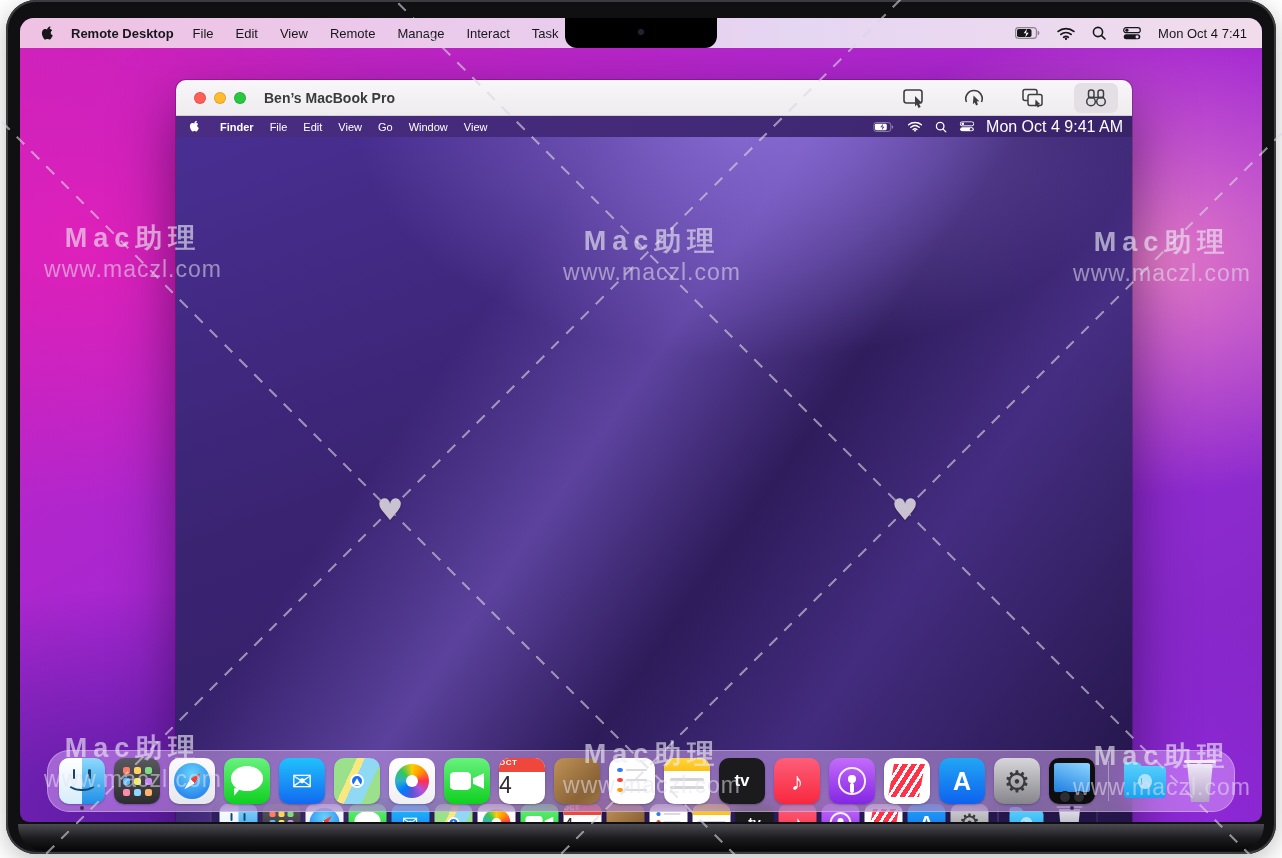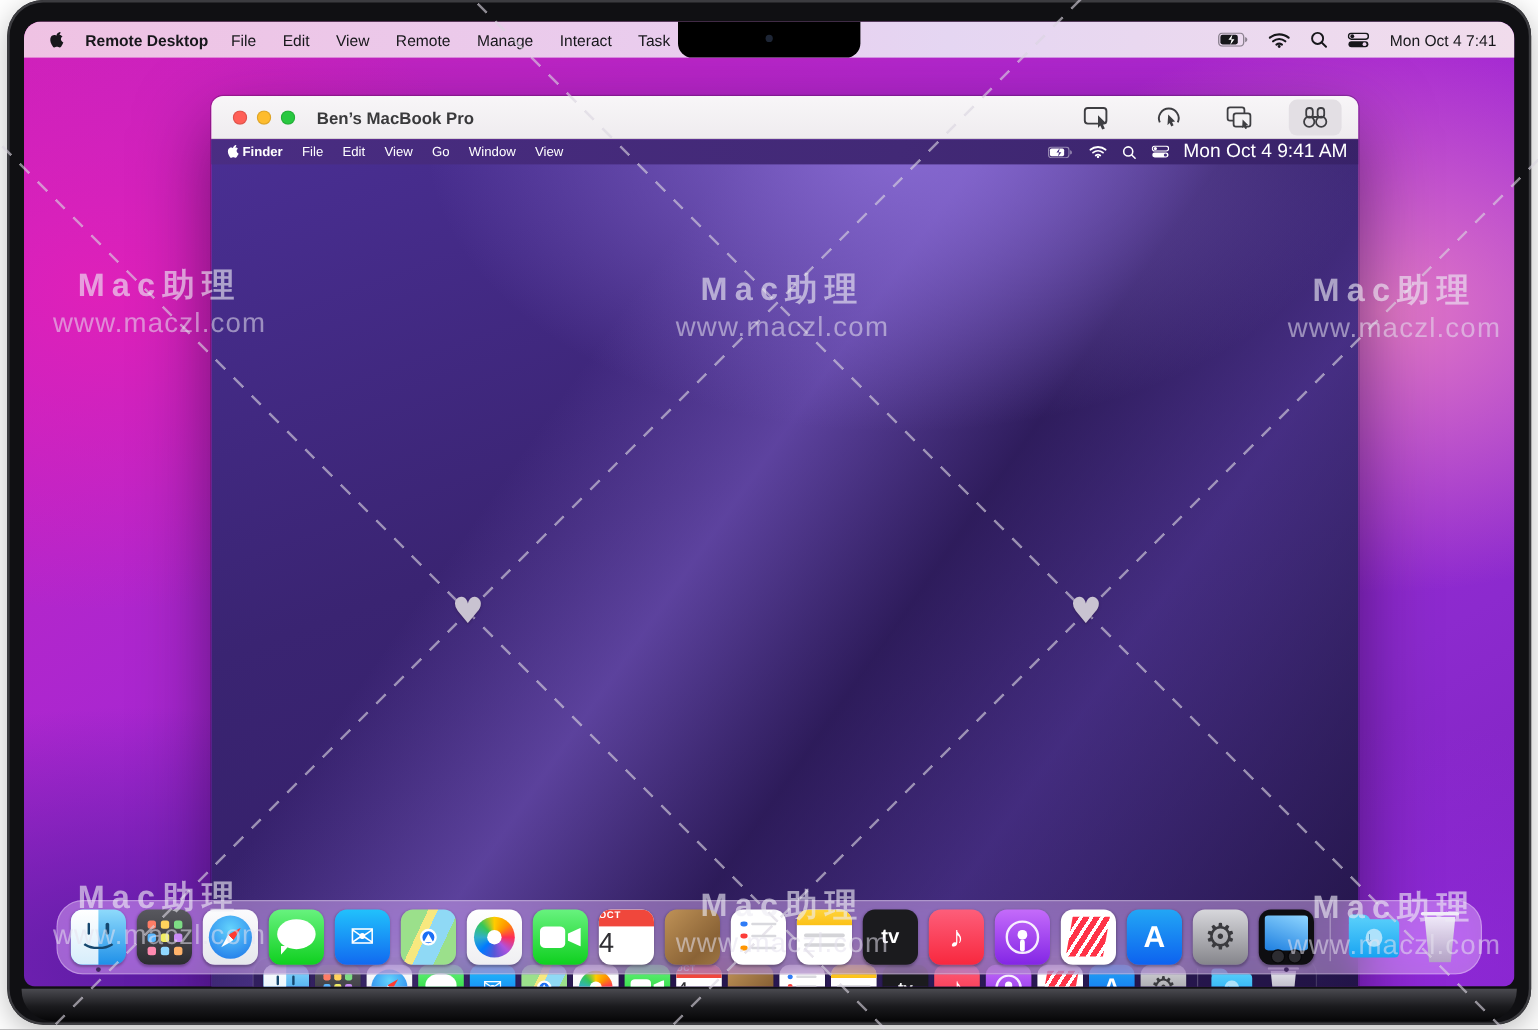--- a/index.html
+++ b/index.html
@@ -38,21 +38,21 @@
   .mb-app { margin-left:17px; font-weight:700; }
   .mb-menus { display:flex; margin-left:8px; }
   .mb-item { padding:0 11px; }
   .mb-right { margin-left:auto; display:flex; align-items:center; gap:17px; margin-right:15px; }
   .mb-clock { font-size:13px; white-space:nowrap; }
 
   .remote-menubar { position:absolute; top:0; left:0; right:0; height:21px; z-index:12;
     color:#fff; font-size:11px; --bolt:#4a3584; --ccdot:#432f7e;
     background:linear-gradient(90deg,rgba(74,45,130,.96),rgba(56,34,104,.96)); }
   .remote-menubar .mb-apple { margin-left:12px; }
-  .remote-menubar .mb-app { margin-left:1px; font-size:11px; }
+  .remote-menubar .mb-app { margin-left:19px; font-size:11px; }
   .remote-menubar .mb-item { padding:0 8px; font-size:11px; }
   .remote-menubar .mb-right { gap:10px; margin-right:9px; }
   .remote-menubar .mb-clock { font-size:16px; }
   .remote-menubar [data-icon] { transform:scale(.82); display:flex; }
   .host-menubar { --ccdot:#ecd4ee; }
   [data-icon] { display:flex; align-items:center; }
 
   
   .ard-window { position:absolute; left:156px; top:62px; width:956px; height:775px; z-index:20;
     border-radius:10px; display:flex; flex-direction:column;

